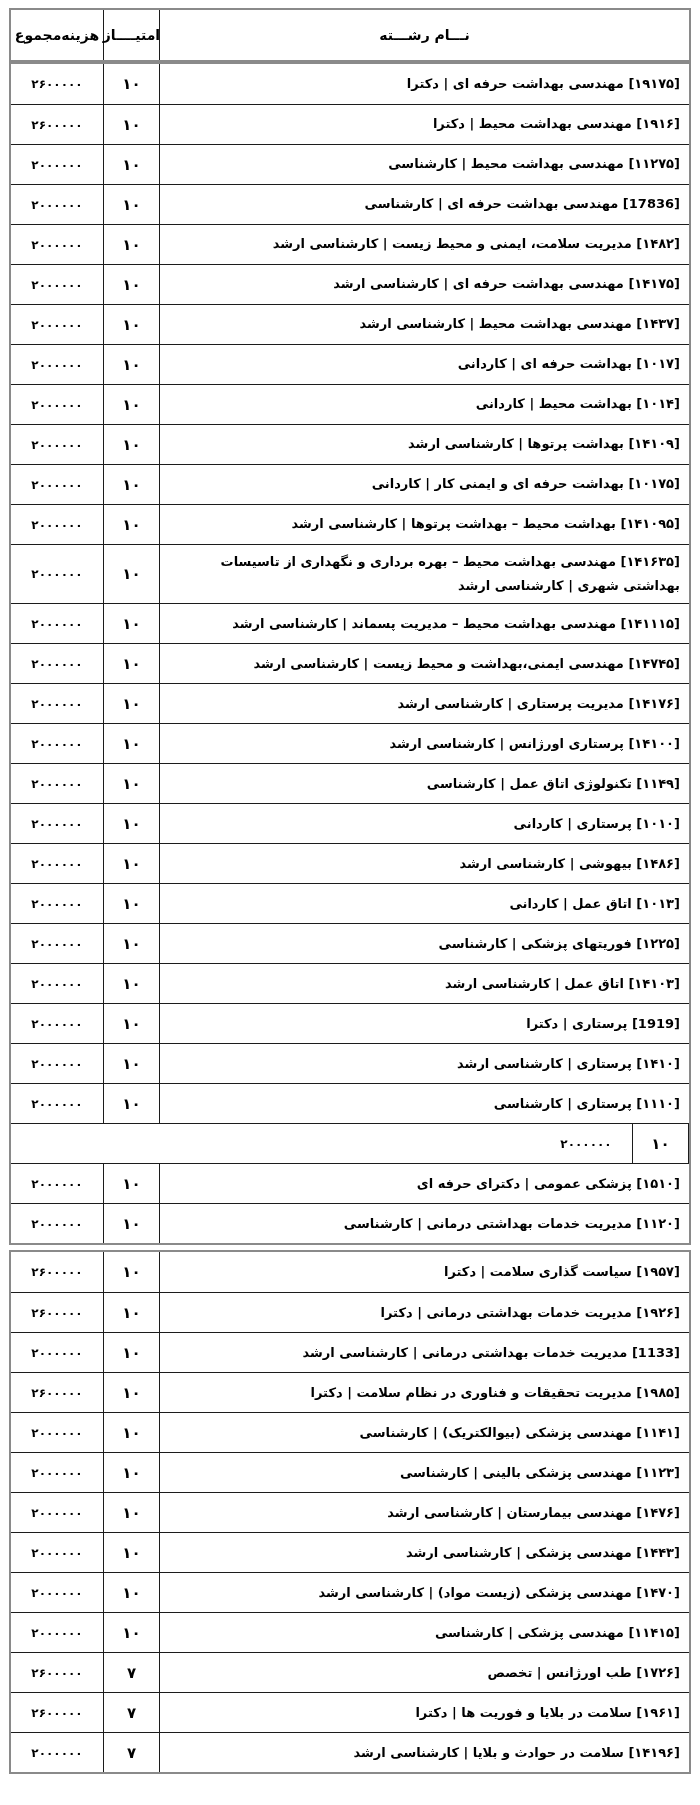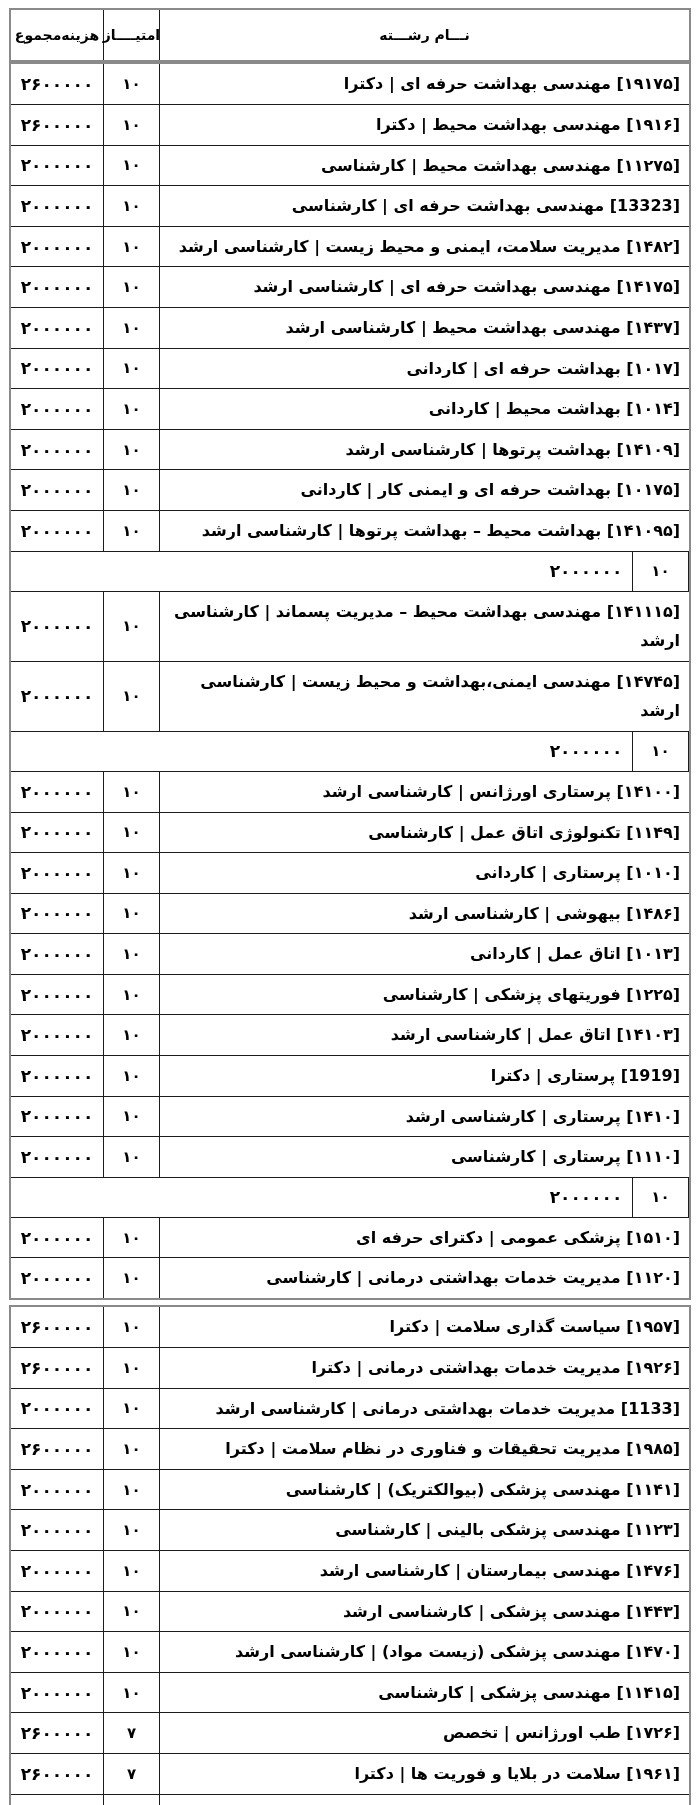--- a/index.html
+++ b/index.html
@@ -39,27 +39,27 @@
   }
   .h-name{flex:1;}
   .h-score{width:var(--col-score);border-left:1px solid var(--grid-line);border-right:1px solid var(--grid-line);}
   .h-cost{width:var(--col-cost);flex-direction:row;}
   
   .row{display:flex;min-height:40px;border-top:1px solid var(--grid-line);}
   .body-block .row:first-child{border-top:none;}
   .cell{display:flex;align-items:center;}
   .cell.name{
     flex:1;justify-content:flex-start;text-align:right;
-    padding:5px 9px;font-size:16px;line-height:1.85;
+    padding:5px 9px;font-size:13px;line-height:1.85;
   }
   .cell.score{
     width:var(--col-score);justify-content:center;font-size:15px;
     border-left:1px solid var(--grid-line);border-right:1px solid var(--grid-line);
   }
-  .cell.cost{width:var(--col-cost);justify-content:center;font-size:17px;letter-spacing:0.5px;}
+  .cell.cost{width:var(--col-cost);justify-content:center;font-size:12px;letter-spacing:0.5px;}
 </style>
 </head>
 <body>
 
 <div class="page">
 
   <div class="block header-block">
     <div class="hcell h-name">نـــام رشـــته</div>
     <div class="hcell h-score">امتیــــاز</div>
     <div class="hcell h-cost">
@@ -79,21 +79,21 @@
           <div class="cell name">[۱۹۱۶] مهندسی بهداشت محیط | دکترا</div>
           <div class="cell score">۱۰</div>
           <div class="cell cost">۲۶۰۰۰۰۰</div>
         </div>
         <div class="row">
           <div class="cell name">[۱۱۲۷۵] مهندسی بهداشت محیط | کارشناسی</div>
           <div class="cell score">۱۰</div>
           <div class="cell cost">۲۰۰۰۰۰۰</div>
         </div>
         <div class="row">
-          <div class="cell name">[13323] مهندسی بهداشت حرفه ای | کارشناسی</div>
+          <div class="cell name">[17836] مهندسی بهداشت حرفه ای | کارشناسی</div>
           <div class="cell score">۱۰</div>
           <div class="cell cost">۲۰۰۰۰۰۰</div>
         </div>
         <div class="row">
           <div class="cell name">[۱۴۸۲] مدیریت سلامت، ایمنی و محیط زیست | کارشناسی ارشد</div>
           <div class="cell score">۱۰</div>
           <div class="cell cost">۲۰۰۰۰۰۰</div>
         </div>
         <div class="row">
           <div class="cell name">[۱۴۱۷۵] مهندسی بهداشت حرفه ای | کارشناسی ارشد</div>
@@ -124,34 +124,36 @@
           <div class="cell name">[۱۰۱۷۵] بهداشت حرفه ای و ایمنی کار | کاردانی</div>
           <div class="cell score">۱۰</div>
           <div class="cell cost">۲۰۰۰۰۰۰</div>
         </div>
         <div class="row">
           <div class="cell name">[۱۴۱۰۹۵] بهداشت محیط – بهداشت پرتوها | کارشناسی ارشد</div>
           <div class="cell score">۱۰</div>
           <div class="cell cost">۲۰۰۰۰۰۰</div>
         </div>
         <div class="row">
+          <div class="cell name">[۱۴۱۶۳۵] مهندسی بهداشت محیط – بهره برداری و نگهداری از تاسیسات بهداشتی شهری | کارشناسی ارشد</div>
           <div class="cell score">۱۰</div>
           <div class="cell cost">۲۰۰۰۰۰۰</div>
         </div>
         <div class="row">
           <div class="cell name">[۱۴۱۱۱۵] مهندسی بهداشت محیط – مدیریت پسماند | کارشناسی ارشد</div>
           <div class="cell score">۱۰</div>
           <div class="cell cost">۲۰۰۰۰۰۰</div>
         </div>
         <div class="row">
           <div class="cell name">[۱۴۷۴۵] مهندسی ایمنی،بهداشت و محیط زیست | کارشناسی ارشد</div>
           <div class="cell score">۱۰</div>
           <div class="cell cost">۲۰۰۰۰۰۰</div>
         </div>
         <div class="row">
+          <div class="cell name">[۱۴۱۷۶] مدیریت پرستاری | کارشناسی ارشد</div>
           <div class="cell score">۱۰</div>
           <div class="cell cost">۲۰۰۰۰۰۰</div>
         </div>
         <div class="row">
           <div class="cell name">[۱۴۱۰۰] پرستاری اورژانس | کارشناسی ارشد</div>
           <div class="cell score">۱۰</div>
           <div class="cell cost">۲۰۰۰۰۰۰</div>
         </div>
         <div class="row">
           <div class="cell name">[۱۱۴۹] تکنولوژی اتاق عمل | کارشناسی</div>

